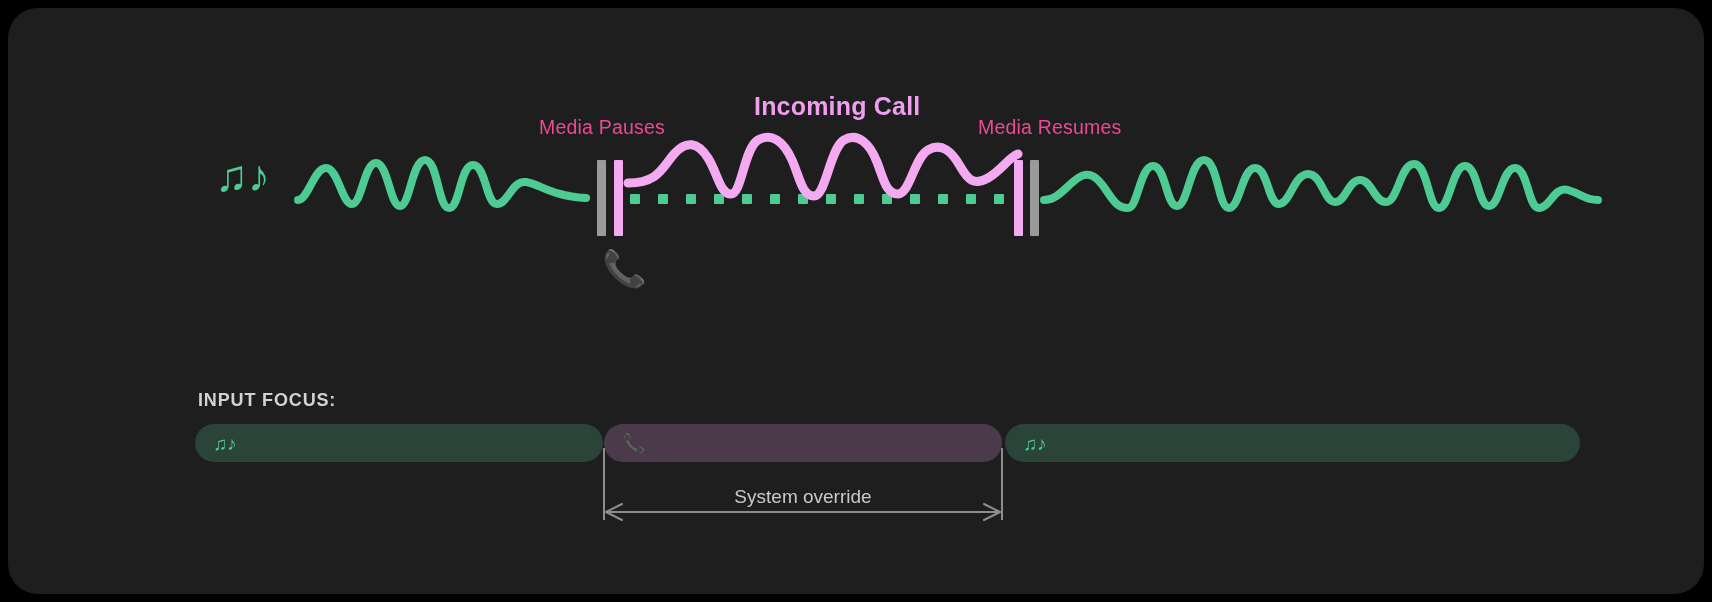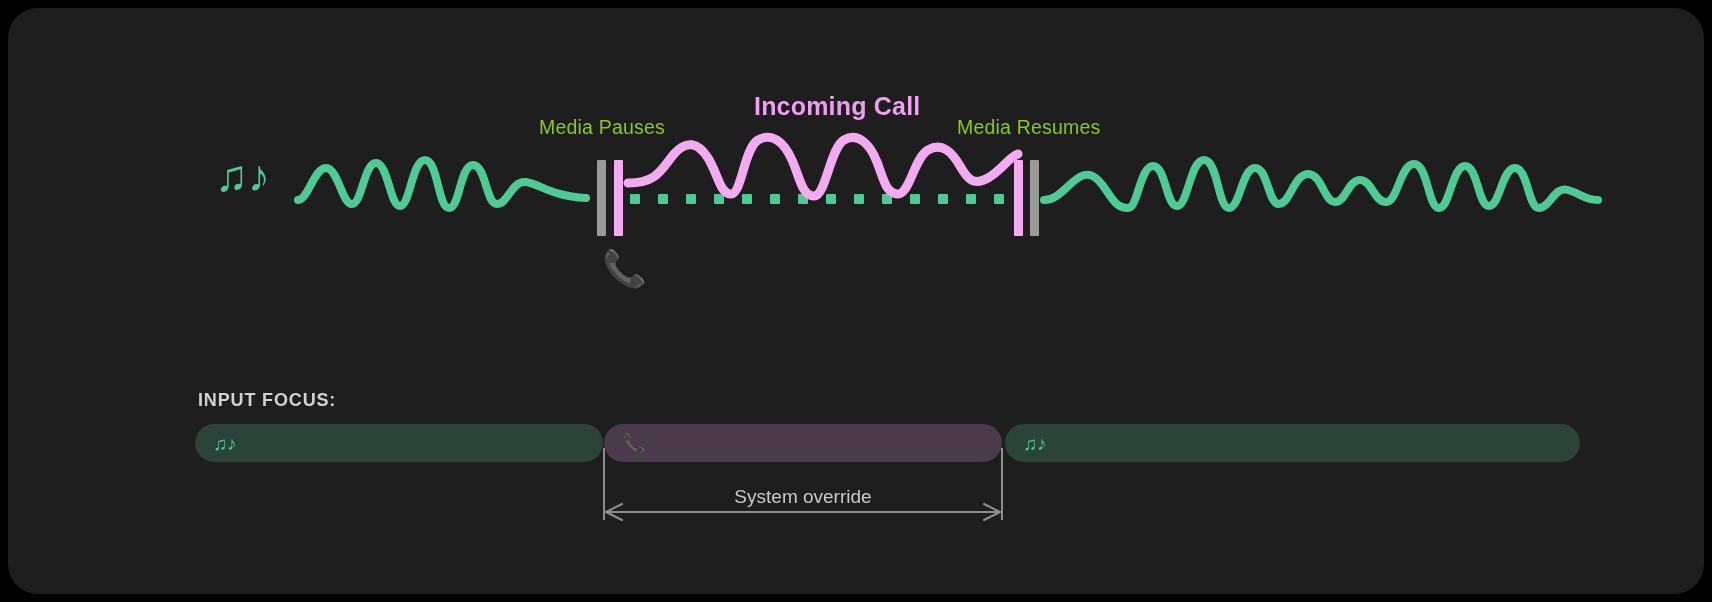--- a/index.html
+++ b/index.html
@@ -25,26 +25,26 @@
     overflow: hidden;
   }
 
   
   .lbl {
     position: absolute;
     white-space: nowrap;
     font-size: 19.5px;
     letter-spacing: 0.2px;
   }
-  .lbl-grey { color: #84cc16; }
+  .lbl-grey { color: #ec4899; }
   .lbl-pink { color: #f09ef0; font-weight: 700; font-size: 25px; }
 
   #lbl-media-pauses  { left: 531px; top: 108px; }
   #lbl-incoming-call { left: 746px; top: 84px; }
-  #lbl-media-resumes { left: 949px; top: 108px; }
+  #lbl-media-resumes { left: 970px; top: 108px; }
 
   
   #wave-layer {
     position: absolute;
     left: 0; top: 0;
     width: 1696px; height: 586px;
     pointer-events: none;
   }
 
   

